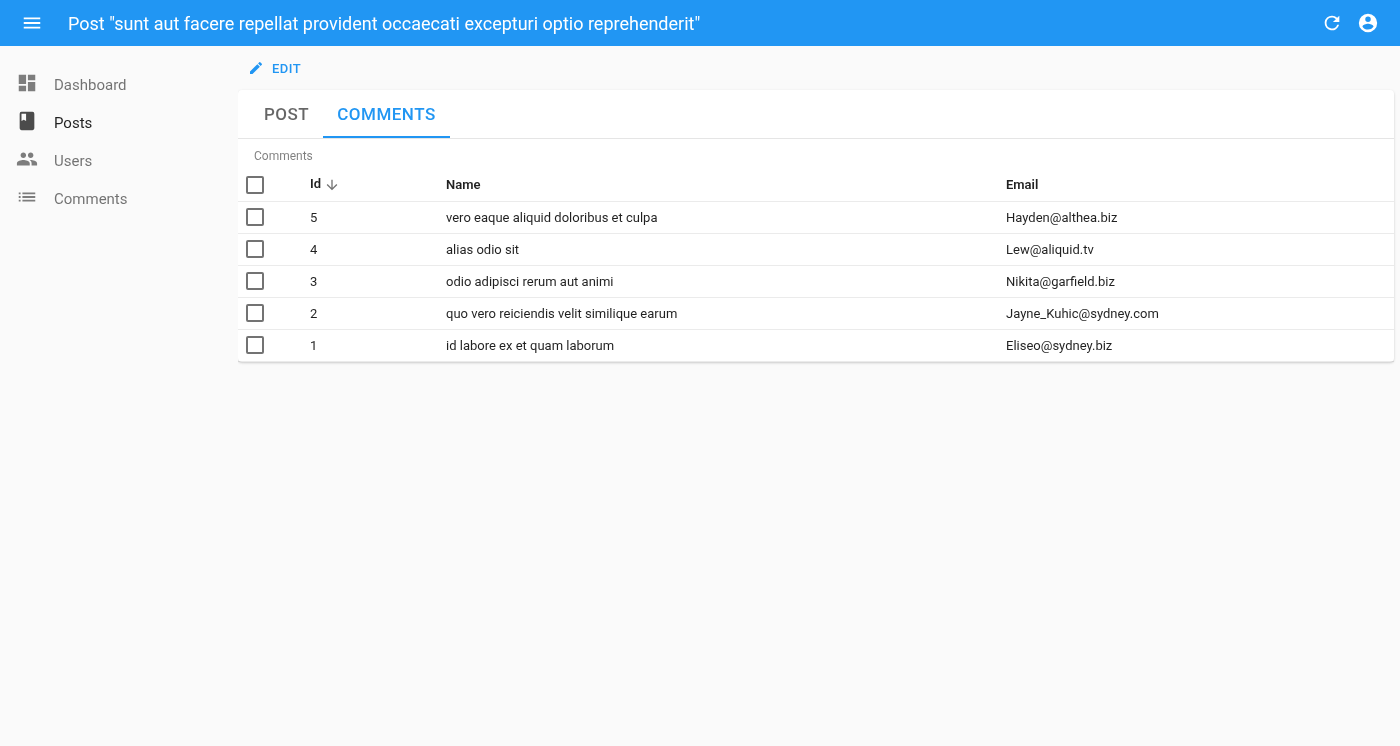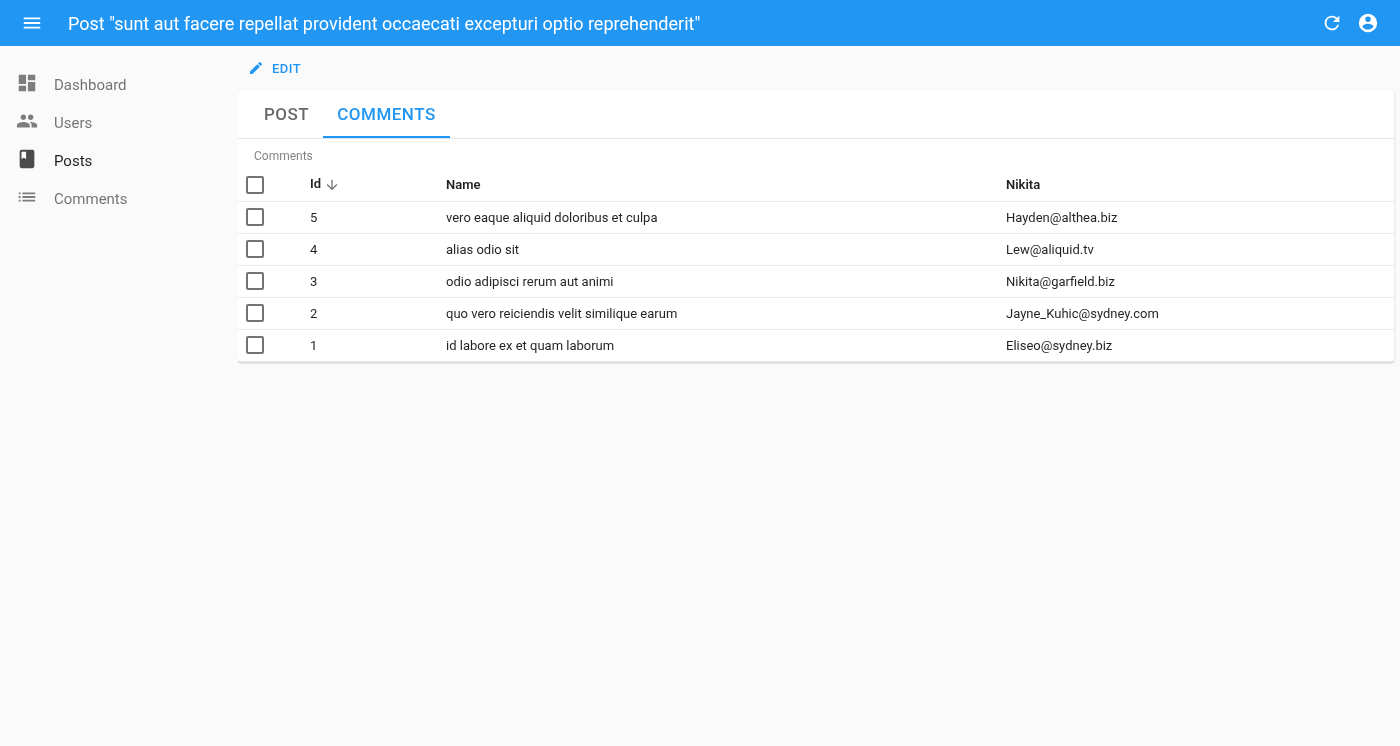--- a/index.html
+++ b/index.html
@@ -183,35 +183,35 @@
 <div class="layout">
   <nav class="sidebar">
     <div class="nav-item">
       <span class="nav-icon">
         <svg class="icon" viewBox="0 0 24 24">
             <path d="M3 13h8V3H3v10zm0 8h8v-6H3v6zm10 0h8V11h-8v10zm0-18v6h8V3h-8z"></path>
           </svg>
       </span>
       <span>Dashboard</span>
     </div>
+    <div class="nav-item active">
+      <span class="nav-icon">
+        <svg class="icon" viewBox="0 0 24 24">
+            <path d="M18 2H6a2 2 0 0 0-2 2v16a2 2 0 0 0 2 2h12a2 2 0 0 0 2-2V4a2 2 0 0 0-2-2zM6 4h5v8l-2.5-1.5L6 12V4z"></path>
+          </svg>
+      </span>
+      <span>Posts</span>
+    </div>
     <div class="nav-item">
       <span class="nav-icon">
         <svg class="icon" viewBox="0 0 24 24">
             <path d="M16 11c1.66 0 3-1.34 3-3s-1.34-3-3-3-3 1.34-3 3 1.34 3 3 3zm-8 0c1.66 0 3-1.34 3-3S9.66 5 8 5 5 6.34 5 8s1.34 3 3 3zm0 2c-2.33 0-7 1.17-7 3.5V19h14v-2.5C15 14.17 10.33 13 8 13zm8 0c-.29 0-.62.02-.97.05 1.16.84 1.97 1.97 1.97 3.45V19h6v-2.5c0-2.33-4.67-3.5-7-3.5z"></path>
           </svg>
       </span>
       <span>Users</span>
-    </div>
-    <div class="nav-item active">
-      <span class="nav-icon">
-        <svg class="icon" viewBox="0 0 24 24">
-            <path d="M18 2H6a2 2 0 0 0-2 2v16a2 2 0 0 0 2 2h12a2 2 0 0 0 2-2V4a2 2 0 0 0-2-2zM6 4h5v8l-2.5-1.5L6 12V4z"></path>
-          </svg>
-      </span>
-      <span>Posts</span>
     </div>
     <div class="nav-item">
       <span class="nav-icon">
         <svg class="icon" viewBox="0 0 24 24">
             <path d="M3 13h2v-2H3v2zm0 4h2v-2H3v2zm0-8h2V7H3v2zm4 4h14v-2H7v2zm0 4h14v-2H7v2zM7 7v2h14V7H7z"></path>
           </svg>
       </span>
       <span>Comments</span>
     </div>
   </nav>
@@ -243,21 +243,21 @@
             <th class="col-id">
               <span>Id</span>
               <svg class="icon-xs sort-icon" viewBox="0 0 24 24">
                   <path d="M20 12l-1.41-1.41L13 16.17V4h-2v12.17l-5.58-5.59L4 12l8 8 8-8z"></path>
                 </svg>
             </th>
             <th class="col-name">
               <span>Name</span>
             </th>
             <th class="col-email">
-              <span>Nikita</span>
+              <span>Email</span>
             </th>
           </tr>
         </thead>
         <tbody id="rows-body">
         <tr>
               <td class="col-check"><span class="checkbox"></span></td>
               <td class="col-id">5</td>
               <td class="col-name">vero eaque aliquid doloribus et culpa</td>
               <td class="col-email">Hayden@althea.biz</td>
             </tr>

